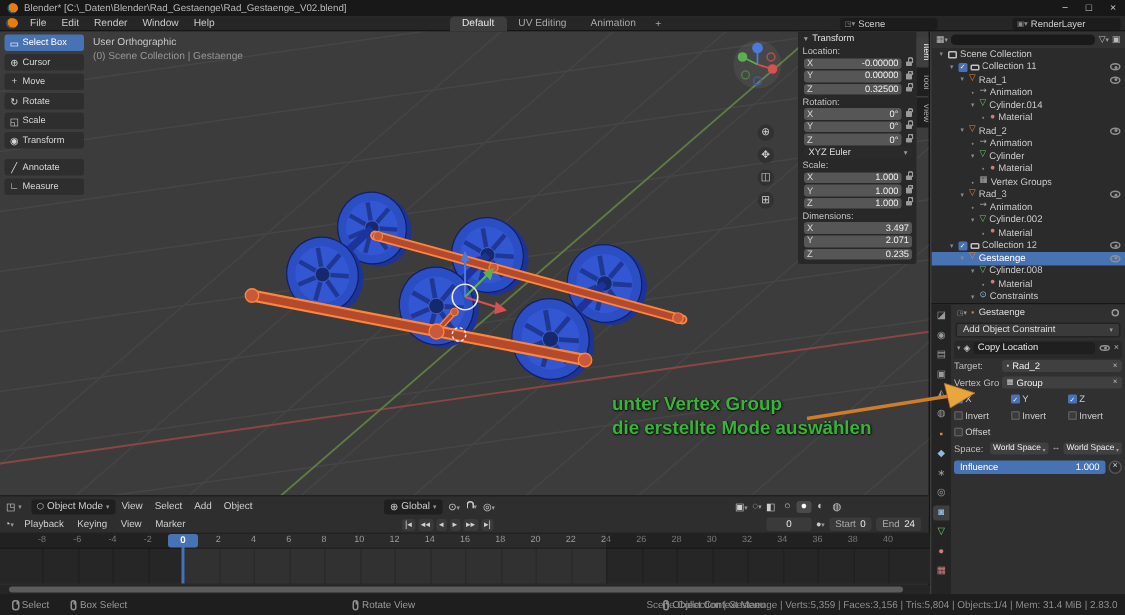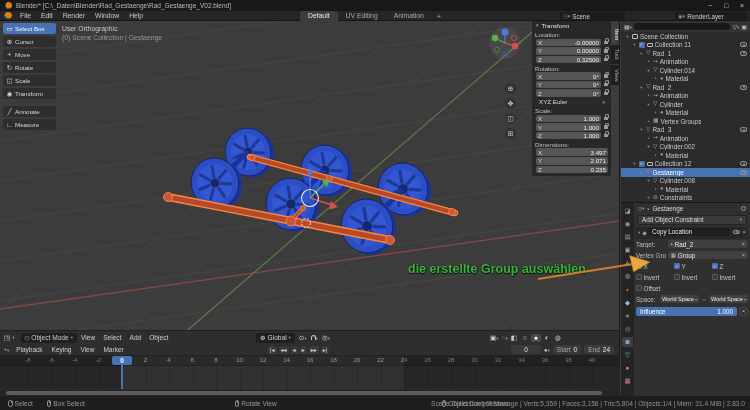--- a/index.html
+++ b/index.html
@@ -834,19 +834,20 @@
         </span>
         <span class="sitem">
           <span class="mouse"></span>
           <span>Object Context Menu</span>
         </span>
       </div>
     <span id="status-stats">Scene Collection | Gestaenge | Verts:5,359 | Faces:3,156 | Tris:5,804 | Objects:1/4 | Mem: 31.4 MiB | 2.83.0</span>
   </div>
 
   <div id="annotation-text">
-    <div>die erstellte Group auswählen</div>
+    <div>unter Vertex Group</div>
+    <div>die erstellte Mode auswählen</div>
   </div>
   <svg id="annotation-arrow" width="750" height="410">
     <line x1="538" y1="279" x2="633" y2="264" stroke="#cf7d28" stroke-width="2.2"></line>
     <polygon points="650,262 629.5,255.5 633.5,272" fill="#e9a63d" stroke="#b36a1e" stroke-width="0.5"></polygon>
   </svg>
 </div>
 
 </body></html>

